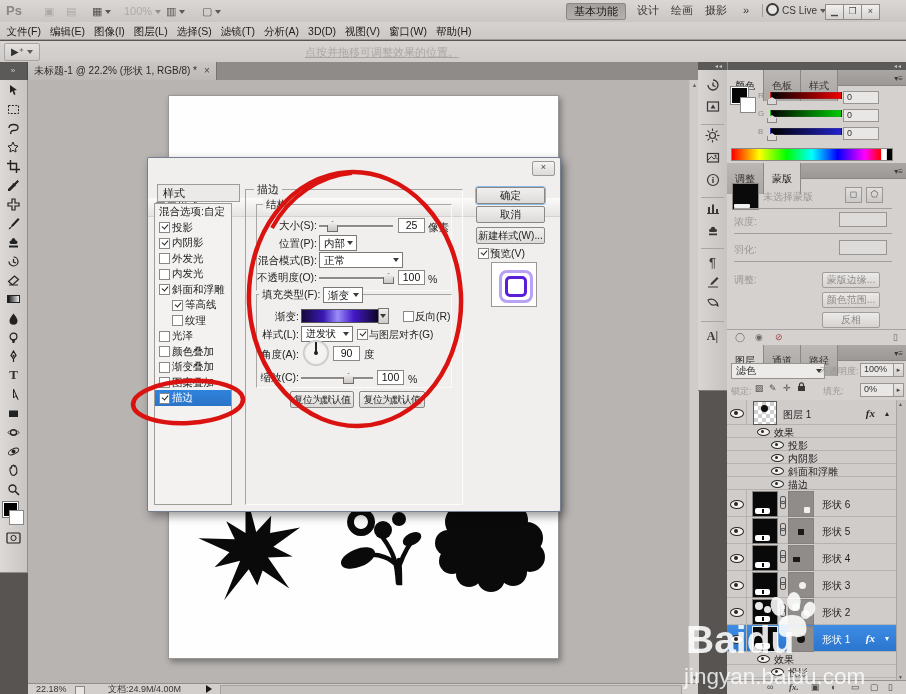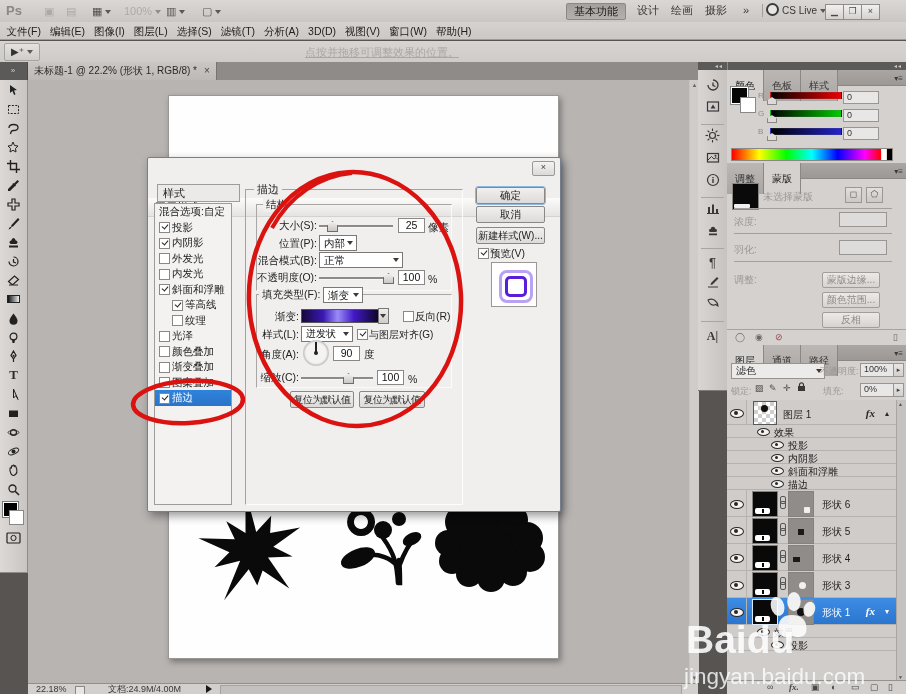--- a/index.html
+++ b/index.html
@@ -585,20 +585,36 @@
           </div>
         <div class="lthumb" style="left:25px;top:1px">
             <span class="pill"></span>
           </div>
         <span class="linkico" style="left:52px;top:6px"></span>
         <div class="vthumb" style="left:61px;top:1px">
             <span style="position:absolute;left:10px;top:9px;width:7px;height:7px;border-radius:50%;background:#f2f0ee;"></span>
           </div>
         <span class="lname" style="left:95px;top:8px">形状 3</span>
       </div>
+      <div class="lrow" style="height:27px">
+        <div class="eyecell">
+            <span class="eye" style="top:10px"></span>
+          </div>
+        <div class="lthumb" style="left:25px;top:1px">
+          <span style="position:absolute;left:2px;top:2px;width:8px;height:8px;background:#e8e8e8;border-radius:50%;"></span>
+          <span style="position:absolute;left:11px;top:6px;width:7px;height:7px;background:#e8e8e8;border-radius:50%;"></span>
+          <span class="pill"></span>
+        </div>
+        <span class="linkico" style="left:52px;top:6px"></span>
+        <div class="vthumb" style="left:61px;top:1px">
+          <span style="position:absolute;left:3px;top:3px;width:8px;height:8px;background:#ececec;border-radius:50%;"></span>
+          <span style="position:absolute;left:12px;top:10px;width:9px;height:9px;background:#ececec;border-radius:50%;"></span>
+        </div>
+        <span class="lname" style="left:95px;top:8px">形状 2</span>
+      </div>
 
       <div class="lrow" style="height:27px;background:linear-gradient(#3f8ce4,#2a76cf);">
         <div class="eyecell">
             <span class="eye" style="top:10px"></span>
           </div>
         <div class="lthumb" style="left:25px;top:1px;border-color:#dce8f5">
             <span class="pill"></span>
           </div>
         <div class="vthumb" style="left:61px;top:1px">
             <span style="position:absolute;left:8px;top:8px;width:8px;height:8px;background:#111;border-radius:50%;"></span>

